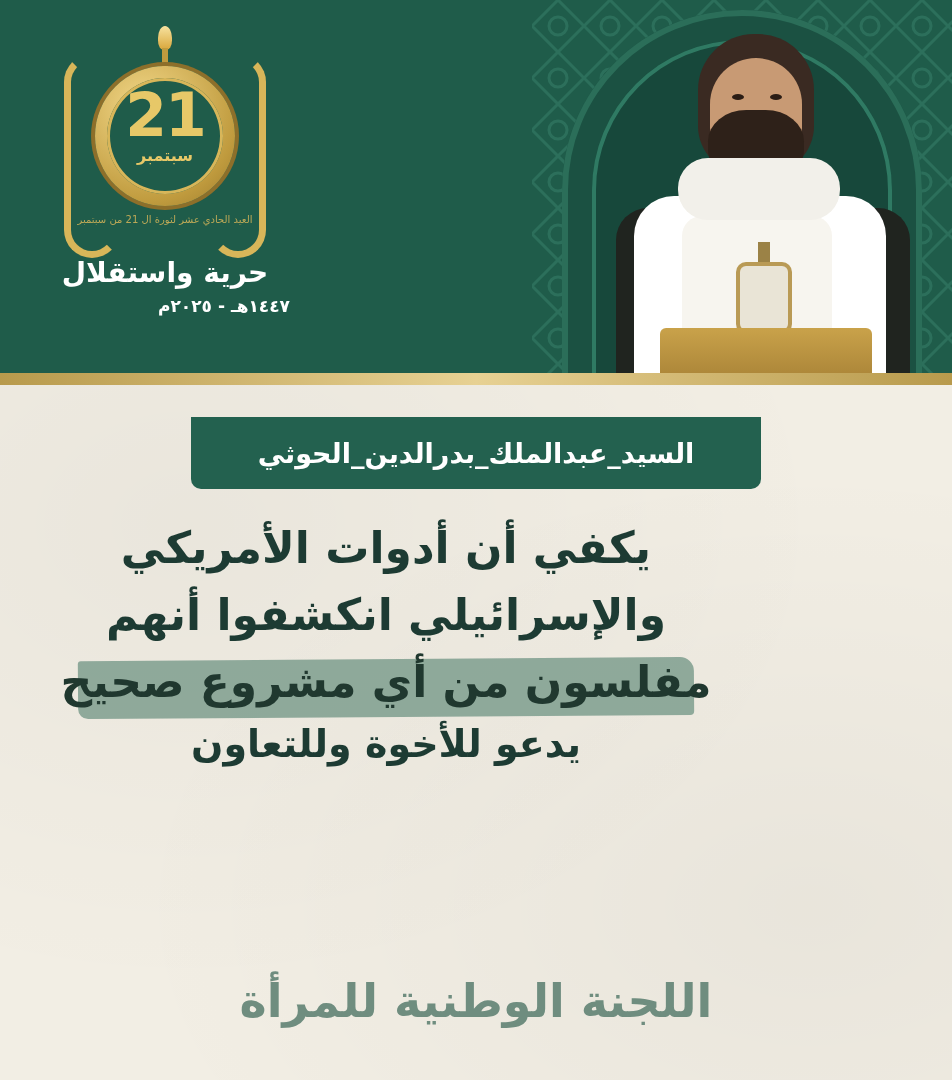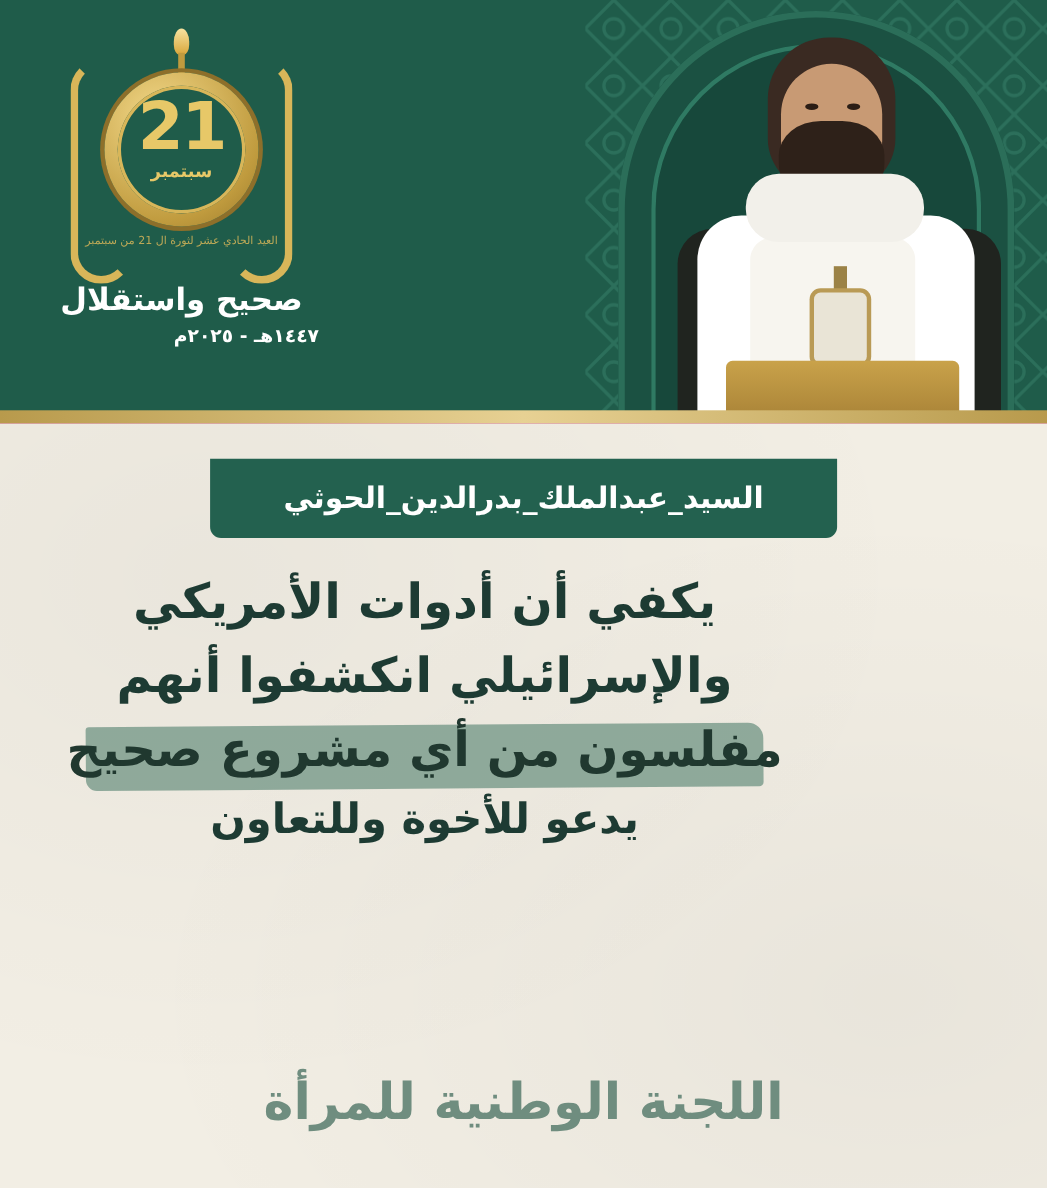--- a/index.html
+++ b/index.html
@@ -8,21 +8,21 @@
     background: #ffffff;
   }
   body {
     font-family: "DejaVu Sans", "Liberation Sans", sans-serif;
   }
   .poster {
     position: relative;
     width: 952px;
     height: 1080px;
     overflow: hidden;
-    background: #be185d;
+    background: #22c55e;
   }
 
   
   .top-panel {
     position: absolute;
     left: 0; top: 0;
     width: 952px;
     height: 381px;
     background: #1f5c4a;
     overflow: hidden;
@@ -367,21 +367,21 @@
       <div class="wreath-r"></div>
       <div class="torch">
         <div class="torch-flame"></div>
         <div class="torch-stick"></div>
       </div>
       <div class="medal-outer"></div>
       <div class="medal-inner"></div>
       <div class="medal-num">21</div>
       <div class="medal-month">سبتمبر</div>
       <div class="logo-sub">العيد الحادي عشر لثورة ال 21 من سبتمبر</div>
-      <div class="logo-free">صحيح واستقلال</div>
+      <div class="logo-free">حرية واستقلال</div>
       <div class="logo-date">١٤٤٧هـ - ٢٠٢٥م</div>
     </div>
   </div>
 
   <div class="gold-bar"></div>
 
   <div class="paper">
 
     <div class="name-banner">
       <span>السيد_عبدالملك_بدرالدين_الحوثي</span>

